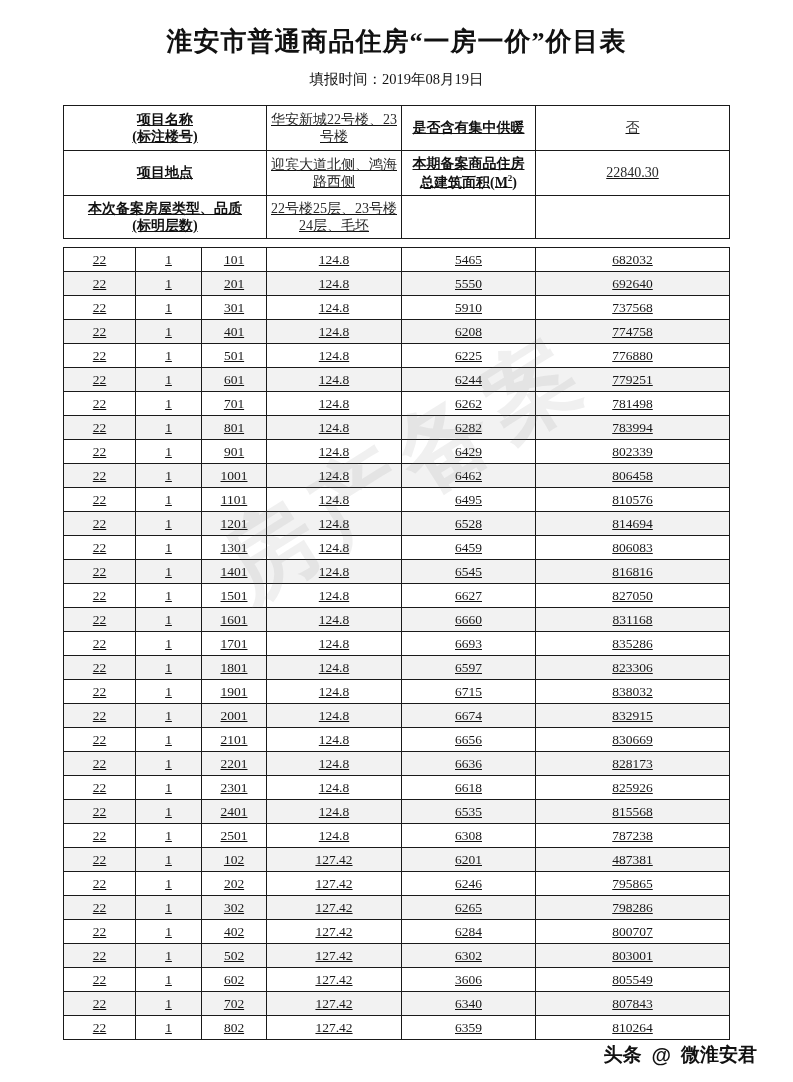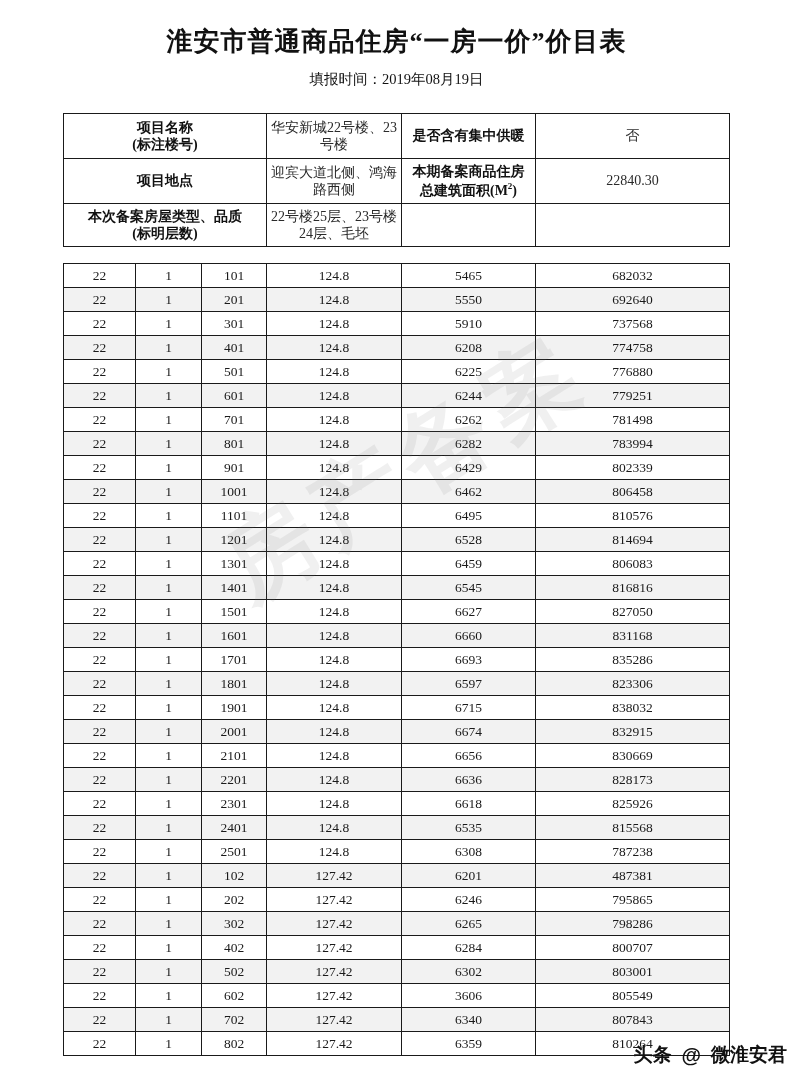--- a/index.html
+++ b/index.html
@@ -58,25 +58,26 @@
     font-size: 14.5px;
     padding-top: 11px;
     padding-bottom: 8px;
   }
   .meta-row .meta-item { white-space: nowrap; }
 
   
   .tbl {
     border-collapse: collapse;
     table-layout: fixed;
-    margin: 16px auto;
+    margin: 8px auto;
     width: 666px;
     background: #fff;
     position: relative;
     z-index: 2;
+    text-decoration: underline;
   }
   .tbl td, .tbl th {
     border: 1.6px solid #1a1a1a;
     text-align: center;
     vertical-align: middle;
     font-size: 13.5px;
     padding: 1px 2px;
     background: transparent;
   }
   .info td {
@@ -111,21 +112,21 @@
     font-size: 13.5px;
     color: #1a1a1a;
   }
   tbody.rows tr.alt td {
     background: #f2f2f2;
   }
 
   
   .footer {
     position: absolute;
-    right: 6px;
+    right: 36px;
     bottom: 14px;
     display: flex;
     align-items: center;
     gap: 10px;
     font-size: 19px;
     font-weight: 700;
     color: #111;
     font-family: "Liberation Sans", sans-serif;
     z-index: 6;
   }

